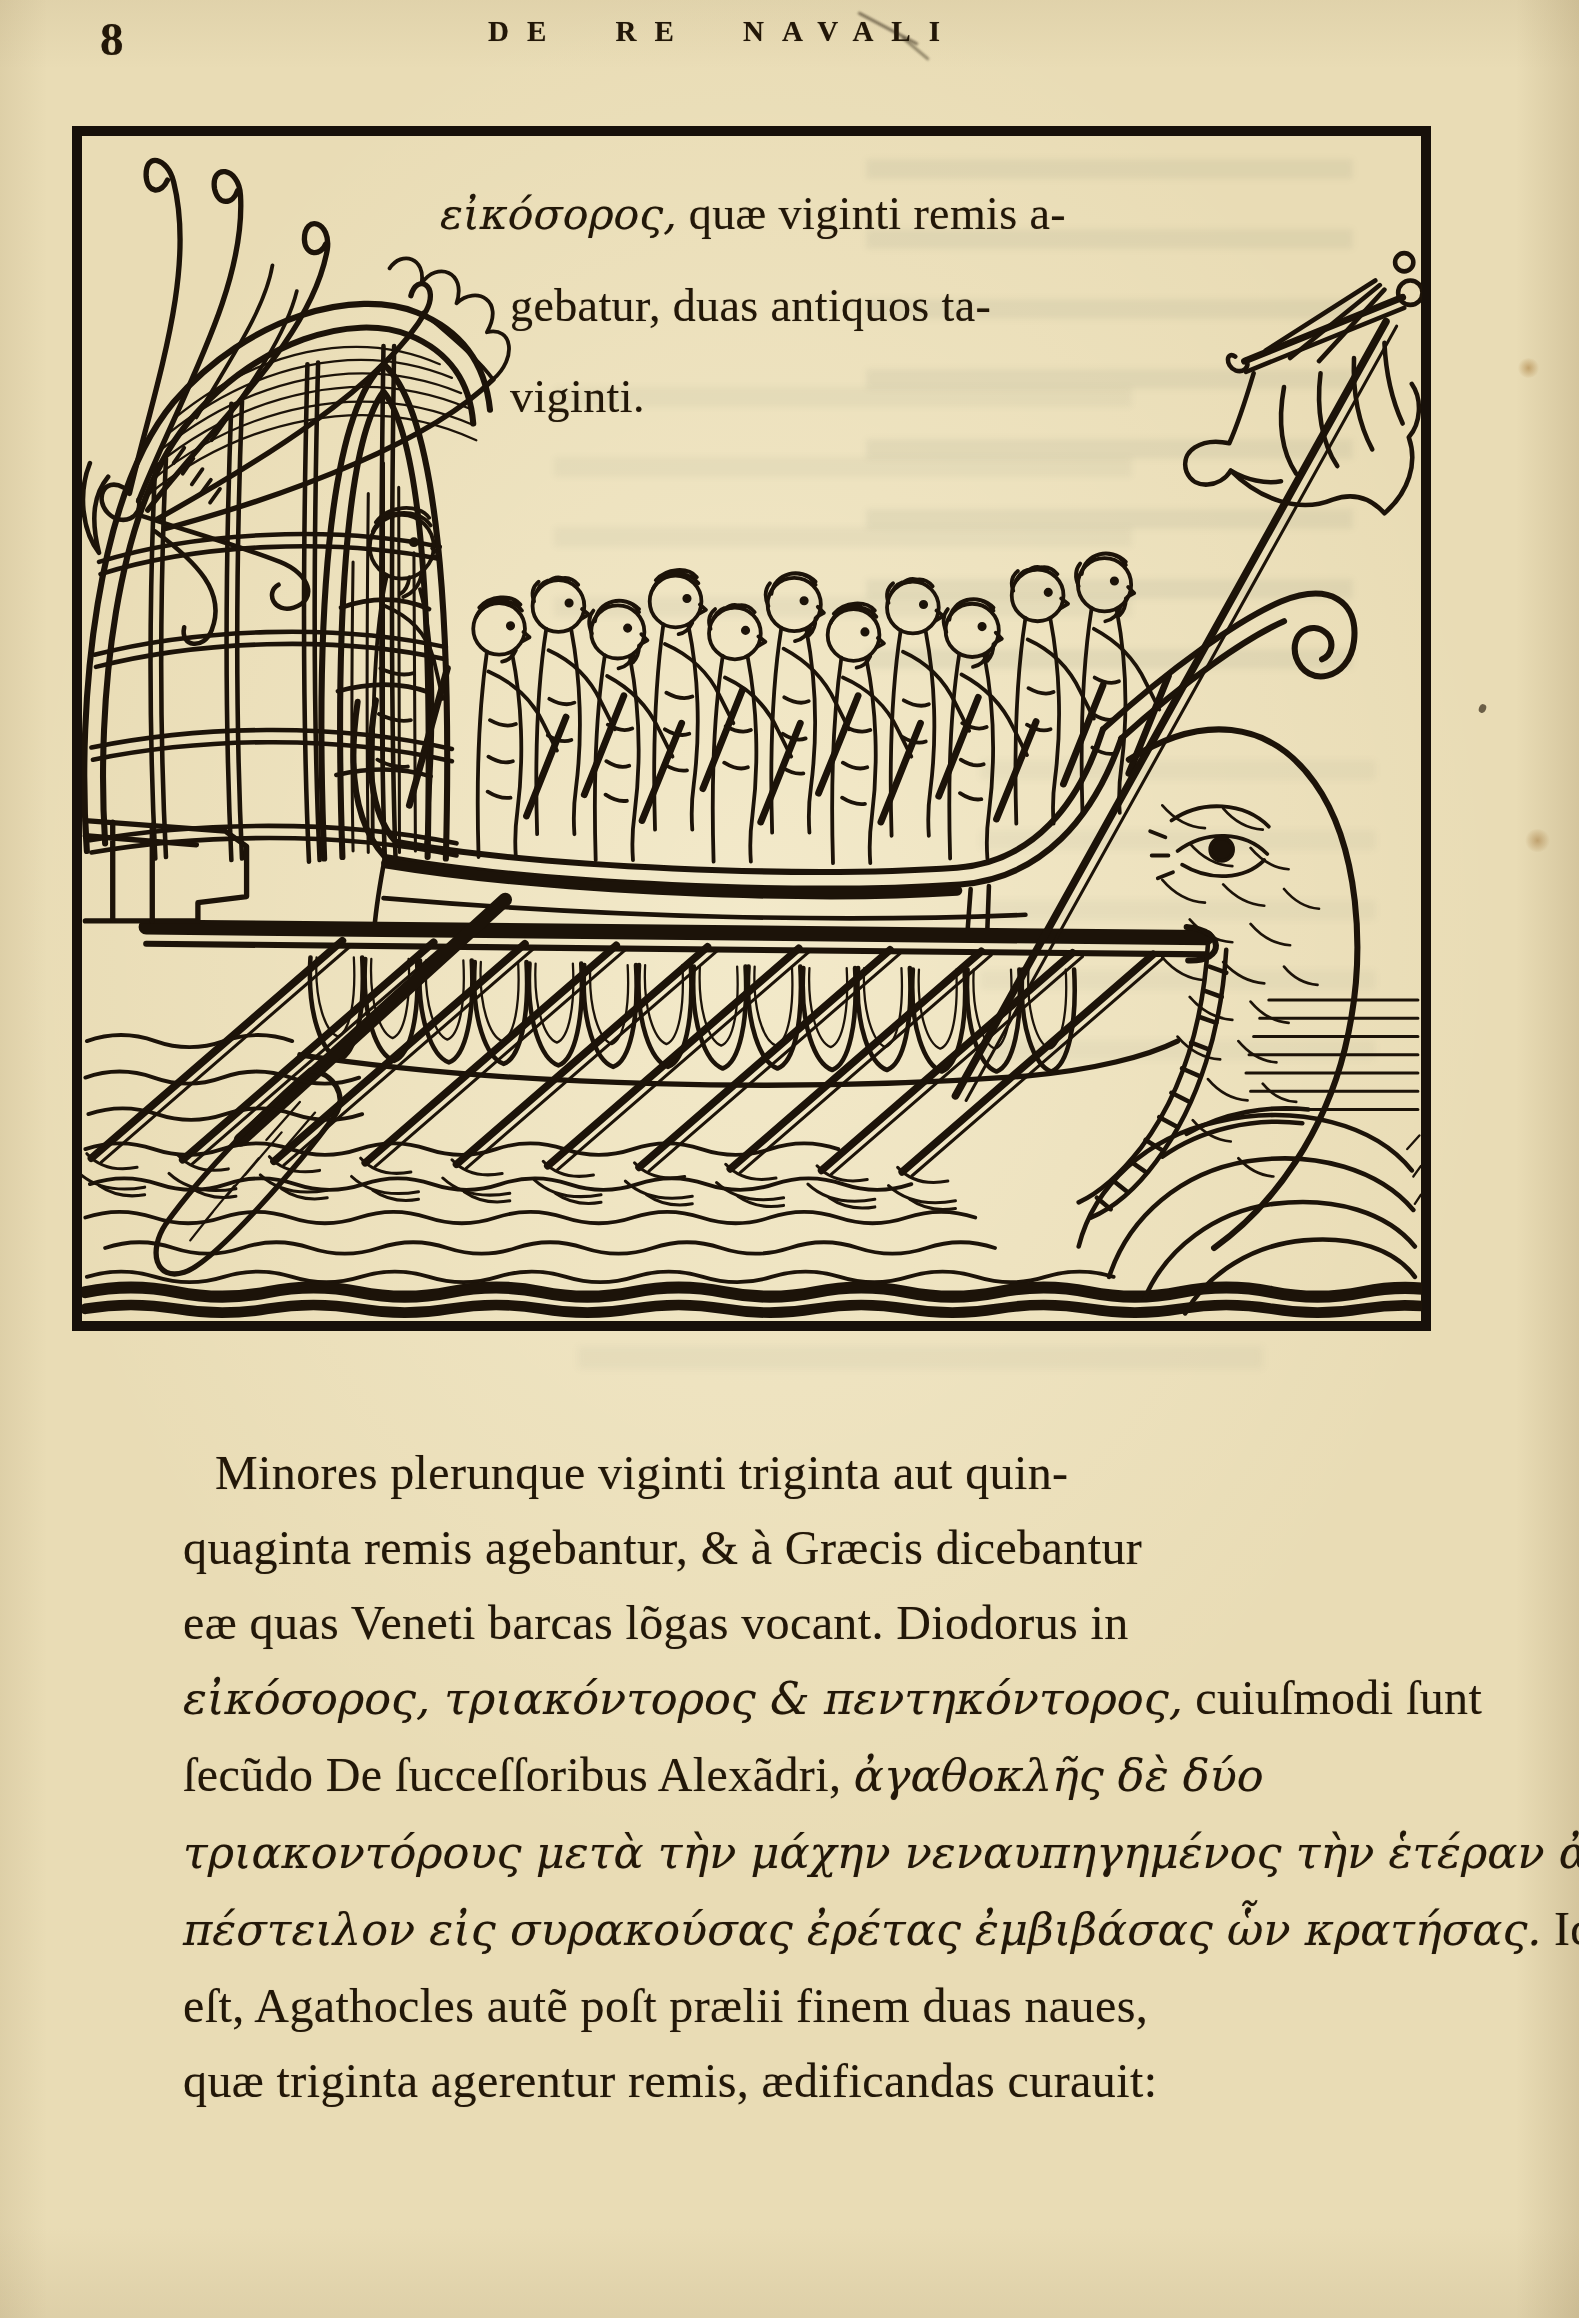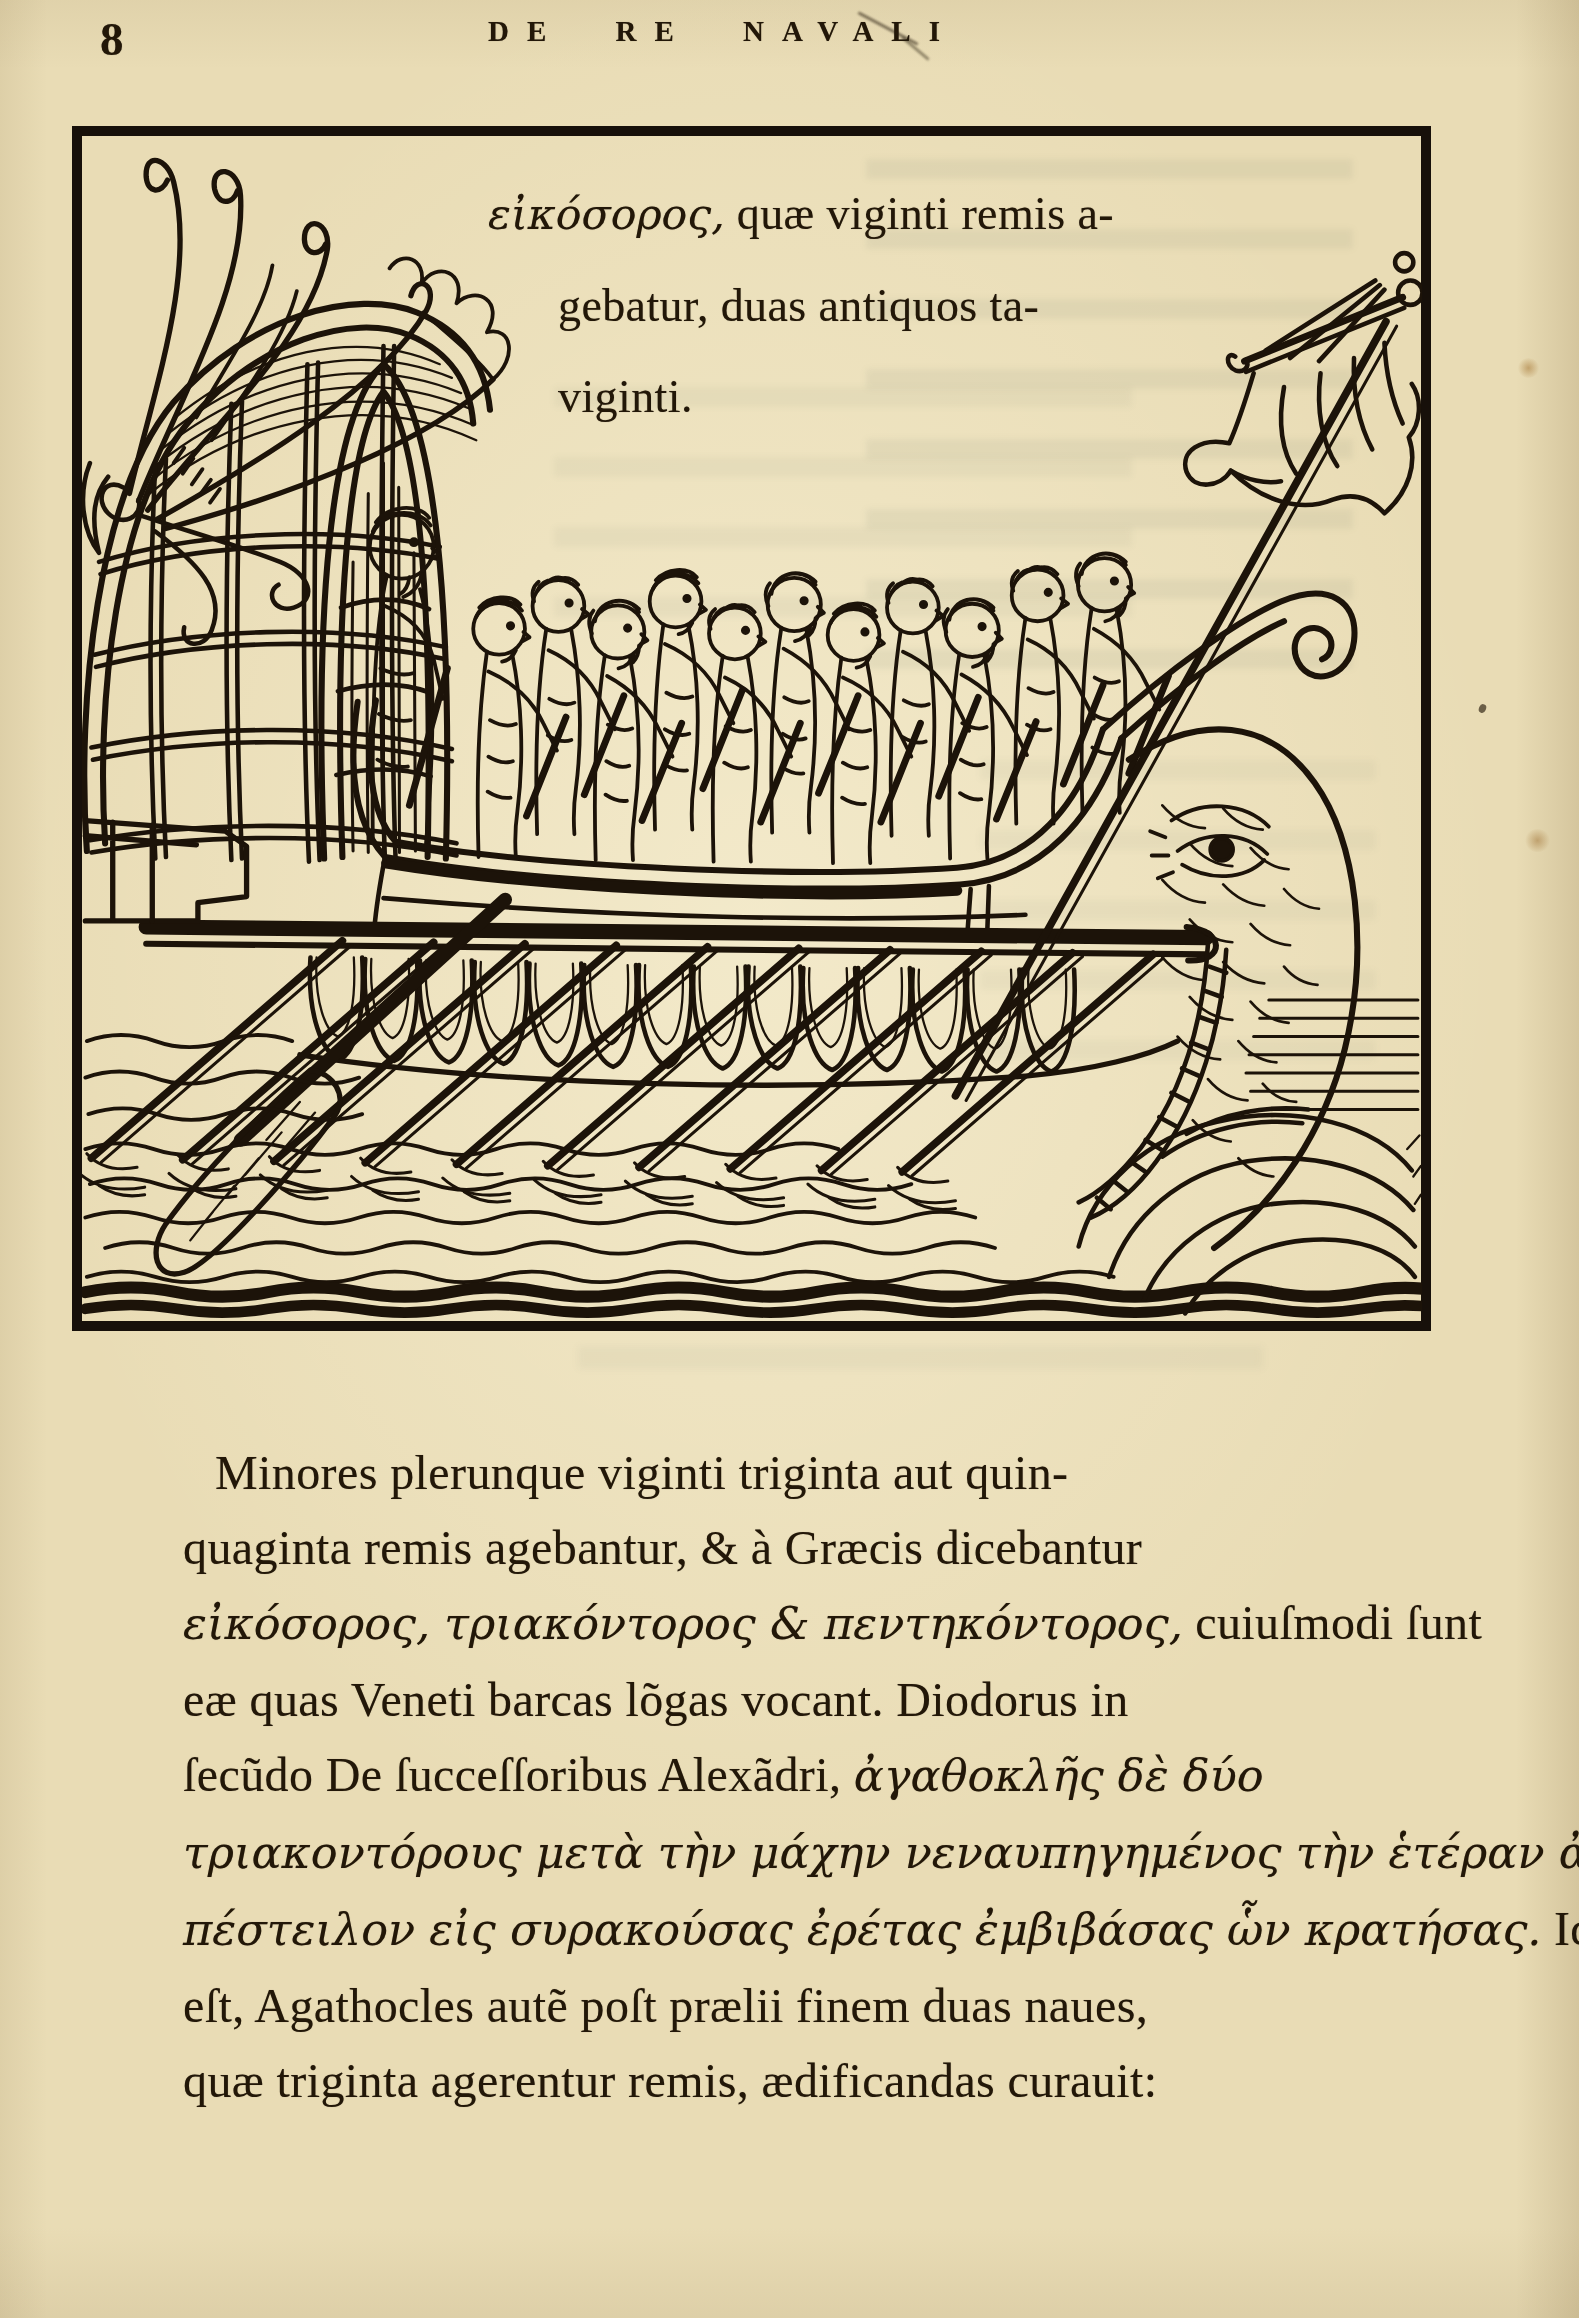--- a/index.html
+++ b/index.html
@@ -24,21 +24,21 @@
   .running-head{
     position:absolute;left:488px;top:15px;font-size:29px;font-weight:bold;
     letter-spacing:18px;word-spacing:26px;white-space:nowrap;
   }
   .woodcut{
     position:absolute;left:72px;top:126px;width:1359px;height:1205px;margin:0;
     border:10px solid #17100a;box-sizing:border-box;background:transparent;
   }
   .woodcut svg{position:absolute;left:0;top:0;width:1340px;height:1185px;}
   .caption{
-    position:absolute;left:358px;top:32px;font-size:46px;line-height:91px;white-space:nowrap;margin-left:48px;
+    position:absolute;left:358px;top:32px;font-size:46px;line-height:91px;white-space:nowrap;
   }
   .caption .cap-line{text-shadow:0 0 0.8px rgba(34,23,8,.45);}
   .caption .cap-line:nth-child(2),.caption .cap-line:nth-child(3){margin-left:70px;}
   .greek-text{font-family:"DejaVu Serif",serif;font-style:italic;font-size:.93em;letter-spacing:0;}
   .latin-text{letter-spacing:0.4px;}
   .bodytext{
     position:absolute;left:183px;top:1435px;width:1232px;
     font-size:48px;line-height:75px;white-space:nowrap;
   }
   .body-line{text-shadow:0 0 0.8px rgba(34,23,8,.4);}
@@ -384,22 +384,22 @@
         <div class="cap-line"><span class="latin-text">gebatur, duas antiquos ta-</span></div>
         <div class="cap-line"><span class="latin-text">viginti.</span></div>
       </figcaption>
   </figure>
 
   <div class="ghost-page" style="left:578px;top:1346px;width:685px;height:84px;"></div>
 
   <div class="bodytext ink" id="bodytext">
       <div class="body-line"><span class="latin-text">Minores plerunque viginti triginta aut quin-</span></div>
       <div class="body-line"><span class="latin-text">quaginta remis agebantur, &amp; à Græcis dicebantur</span></div>
+      <div class="body-line"><span class="latin-text">eæ quas Veneti barcas lõgas vocant. Diodorus in</span></div>
       <div class="body-line"><span class="greek-text">εἰκόσορος, τριακόντορος &amp; πεντηκόντορος,</span><span class="latin-text"> cuiuſmodi ſunt</span></div>
-      <div class="body-line"><span class="latin-text">eæ quas Veneti barcas lõgas vocant. Diodorus in</span></div>
       <div class="body-line"><span class="latin-text">ſecũdo De ſucceſſoribus Alexãdri, </span><span class="greek-text">ἀγαθοκλῆς δὲ δύο</span></div>
       <div class="body-line"><span class="greek-text">τριακοντόρους μετὰ τὴν μάχην νεναυπηγημένος τὴν ἑτέραν ἀ-</span></div>
       <div class="body-line"><span class="greek-text">πέστειλον εἰς συρακούσας ἐρέτας ἐμβιβάσας ὧν κρατήσας.</span><span class="latin-text"> Id</span></div>
       <div class="body-line"><span class="latin-text">eſt, Agathocles autẽ poſt prælii finem duas naues,</span></div>
       <div class="body-line"><span class="latin-text">quæ triginta agerentur remis, ædificandas curauit:</span></div>
     </div>
 
   <div class="fox fox1"></div>
   <div class="fox fox2"></div>
   <div class="inkdot"></div>

